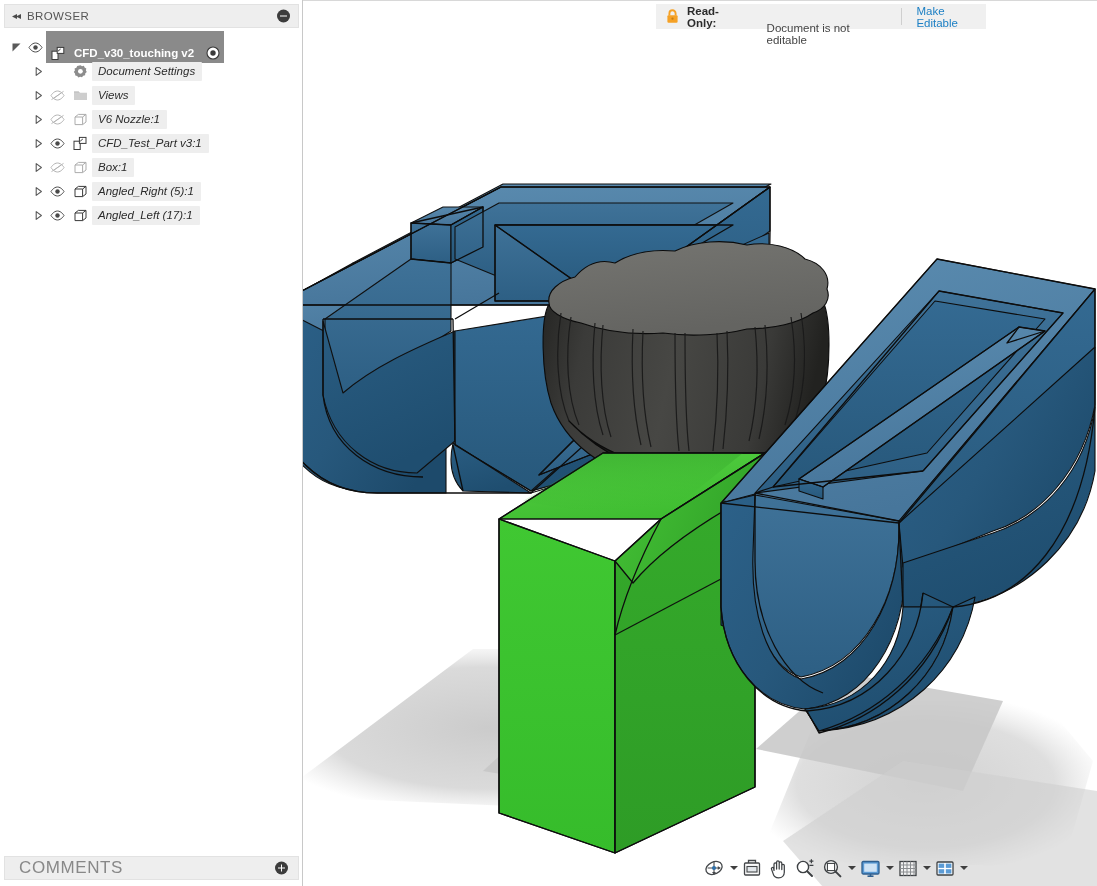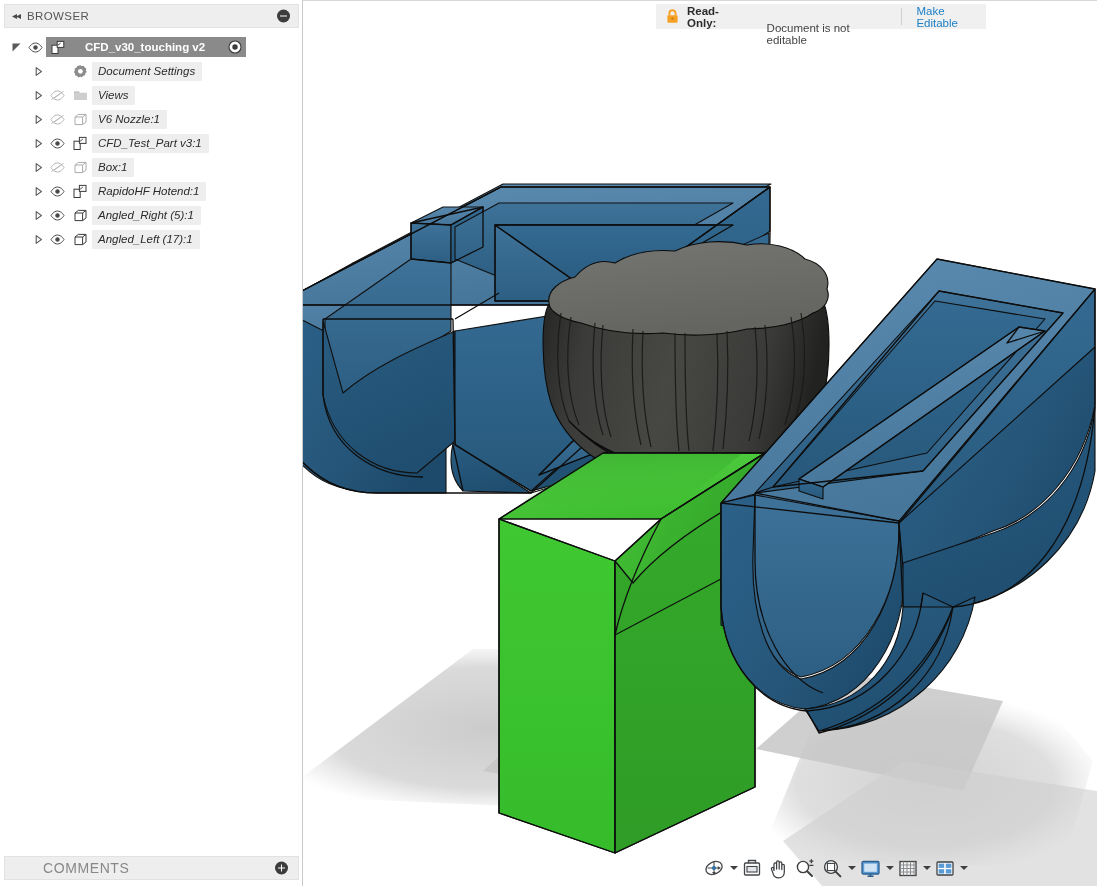--- a/index.html
+++ b/index.html
@@ -49,32 +49,32 @@
   .row .objicon{width:24px;flex:0 0 24px;display:flex;align-items:center;justify-content:center;}
   .row .label{
     background:#eeeeee;padding:3px 7px 3px 6px;border-radius:1px;line-height:13px;
   }
   .row.root{padding-left:12px;}
   .row.child{padding-left:30px;font-style:italic;}
   .row.root .label{
     background:#8a8a8a;color:#ffffff;font-weight:bold;padding:3px 10px;
   }
   .row.root .rootwrap{
-    background:#8a8a8a;display:flex;align-items:center;height:20px;padding:0 4px 0 2px;gap:11px;
+    background:#8a8a8a;display:flex;align-items:center;height:20px;padding:12px 4px 0 2px;
   }
   .row.root .rootwrap .label{background:transparent;padding:0 6px;}
   .dimmed{opacity:.42;}
 
   
   #comments-bar{
     position:absolute;left:4px;bottom:6px;width:295px;height:24px;
     background:#eeeeee;border:1px solid #e2e2e2;box-sizing:border-box;
     display:flex;align-items:center;padding-left:14px;
   }
-  #comments-label{font-size:14px;color:#888;letter-spacing:.6px;margin-left:24px;}
+  #comments-label{font-size:17px;color:#888;letter-spacing:.6px;}
   #comments-add{
     position:absolute;right:10px;top:50%;transform:translateY(-50%);
     width:13px;height:13px;border-radius:50%;background:#3c3c3c;
     display:flex;align-items:center;justify-content:center;
   }
   #comments-add::before{content:"";position:absolute;width:7px;height:1.6px;background:#fff;}
   #comments-add::after{content:"";position:absolute;width:1.6px;height:7px;background:#fff;}
 
   
   #readonly-banner{
@@ -270,41 +270,20 @@
             </svg>
           </span>
           <span class="eye">
             <svg width="15" height="11" viewBox="0 0 15 11">
               <path d="M7.5 1 C3.6 1 1 5.5 1 5.5 C1 5.5 3.6 10 7.5 10 C11.4 10 14 5.5 14 5.5 C14 5.5 11.4 1 7.5 1 Z" fill="none" stroke="#4a4a4a" stroke-width="1"></path>
               <circle cx="7.5" cy="5.5" r="2.2" fill="#4a4a4a"></circle>
             </svg>
           </span>
           <span class="objicon">
             <svg width="15" height="15" viewBox="0 0 15 15">
-              <rect x="1" y="5.2" width="6.2" height="8.3" fill="#ffffff" stroke="#3a3a3a" stroke-width="1"></rect>
-              <rect x="6.4" y="1.4" width="6.6" height="6" fill="#ffffff" stroke="#3a3a3a" stroke-width="1"></rect>
-              <path d="M7.2 5.2 L9.8 3.0" fill="none" stroke="#3a3a3a" stroke-width="1"></path>
-            </svg>
-          </span>
-          <span class="label">RapidoHF Hotend:1</span>
-        </div>
-        <div class="row child">
-          <span class="arrow">
-            <svg width="11" height="11" viewBox="0 0 11 11">
-              <path d="M3.2 1.6 L8.4 5.5 L3.2 9.4 Z" fill="none" stroke="#5a5a5a" stroke-width="1.1" stroke-linejoin="round"></path>
-            </svg>
-          </span>
-          <span class="eye">
-            <svg width="15" height="11" viewBox="0 0 15 11">
-              <path d="M7.5 1 C3.6 1 1 5.5 1 5.5 C1 5.5 3.6 10 7.5 10 C11.4 10 14 5.5 14 5.5 C14 5.5 11.4 1 7.5 1 Z" fill="none" stroke="#4a4a4a" stroke-width="1"></path>
-              <circle cx="7.5" cy="5.5" r="2.2" fill="#4a4a4a"></circle>
-            </svg>
-          </span>
-          <span class="objicon">
-            <svg width="15" height="15" viewBox="0 0 15 15">
               <path d="M2 5 L5.4 2.4 L13 2.4 L13 10 L9.6 12.6 L2 12.6 Z" fill="#ffffff" stroke="#3a3a3a" stroke-width="1" stroke-linejoin="round"></path>
               <path d="M2 5 L9.6 5 L13 2.4" fill="none" stroke="#3a3a3a" stroke-width="1"></path>
               <path d="M9.6 5 L9.6 12.6" fill="none" stroke="#3a3a3a" stroke-width="1"></path>
             </svg>
           </span>
           <span class="label">Angled_Right (5):1</span>
         </div>
         <div class="row child">
           <span class="arrow">
             <svg width="11" height="11" viewBox="0 0 11 11">

